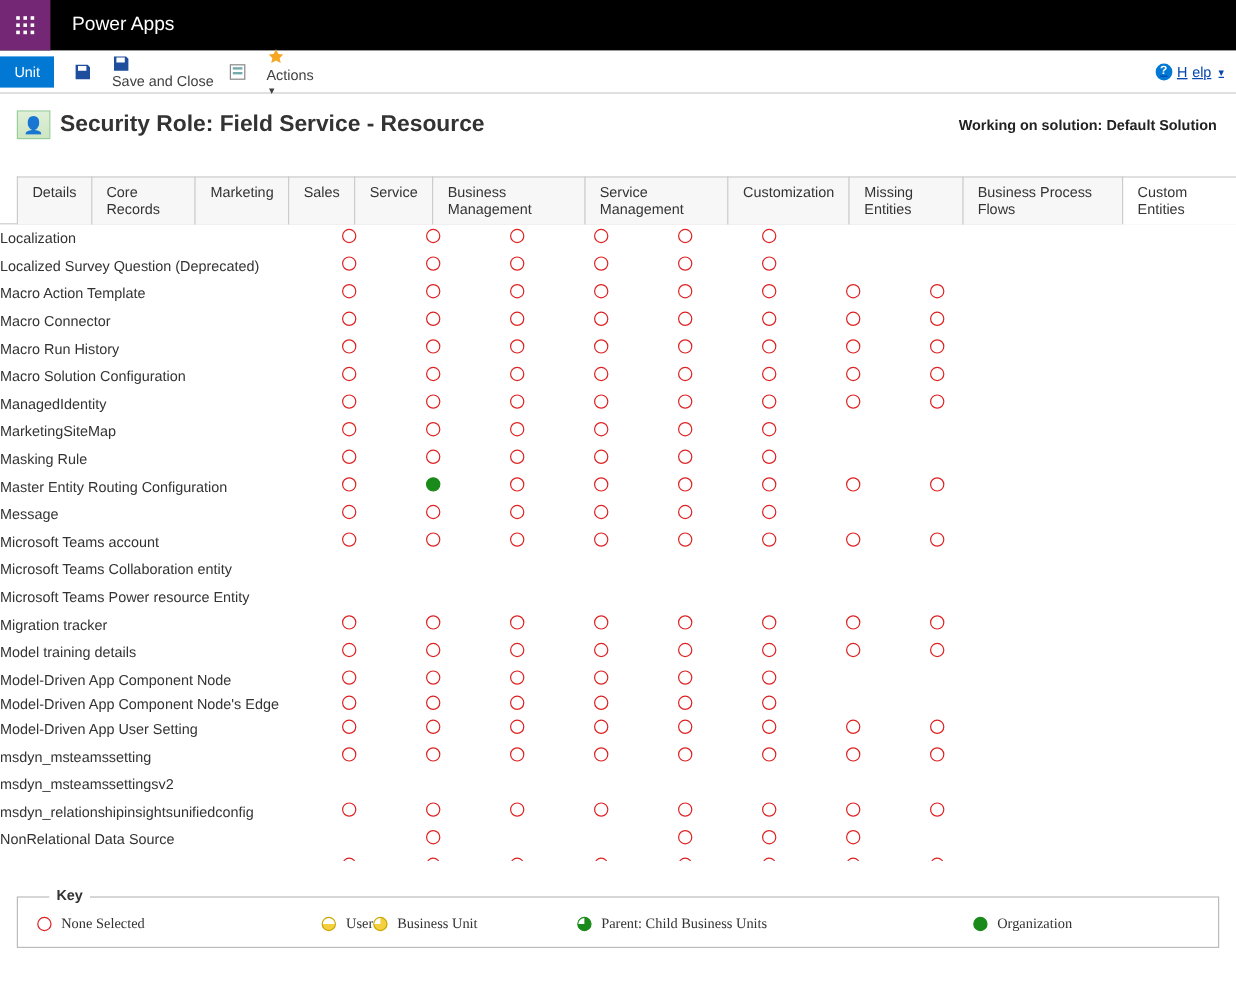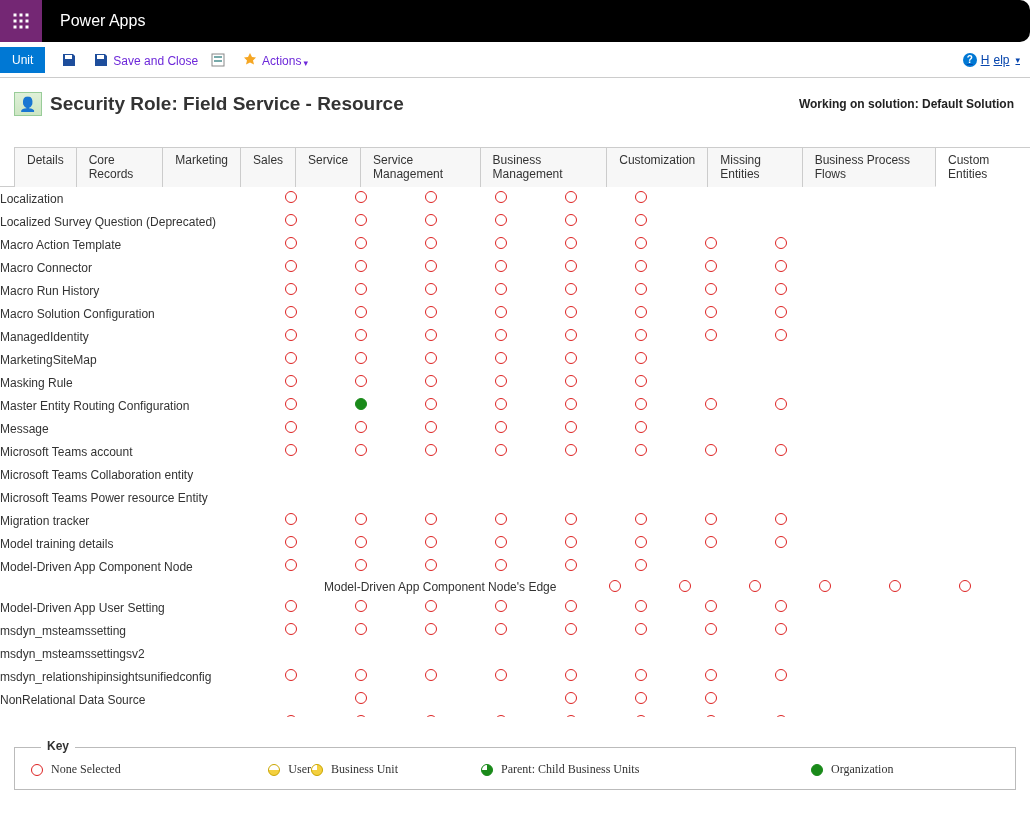--- a/index.html
+++ b/index.html
@@ -1,23 +1,23 @@
 <!DOCTYPE html>
 <html><head>
 <meta charset="utf-8">
 <style>
   * { box-sizing: border-box; margin: 0; padding: 0; }
   body { font-family: "Segoe UI", Tahoma, sans-serif; font-size: 12px; color: #333; background: #fff; width: 1030px; }
-  .topbar { background: #000; height: 42px; display: flex; align-items: center; border-radius: 10px; }
+  .topbar { background: #000; height: 42px; display: flex; align-items: center; }
   .waffle { width: 42px; height: 42px; background: #742774; display: flex; align-items: center; justify-content: center; }
   .waffle svg { width: 18px; height: 18px; fill: #fff; }
   .app-title { color: #fff; font-size: 16px; margin-left: 18px; font-weight: 400; }
   .toolbar { height: 36px; border-bottom: 1px solid #ccc; display: flex; align-items: center; padding: 0; }
   .file-btn { background: #0078d4; color: #fff; padding: 6px 12px; font-size: 12px; margin-right: 10px; cursor: pointer; height: 26px; display:flex; align-items:center;}
-  .tb-item { display: inline-flex; align-items: flex-end; margin: 0 6px; cursor: pointer; font-size: 12px; color: #6d28d9; }
+  .tb-item { display: inline-flex; align-items: flex-start; margin: 0 6px; cursor: pointer; font-size: 12px; color: #404040; flex-direction: column; }
   .tb-icon { width: 16px; height: 16px; margin-right: 4px; display: inline-block; }
   .caret { margin-left: 2px; font-size: 9px; }
   .spacer { flex: 1; }
   .help-link { color: #0645ad; text-decoration: underline; cursor: pointer; margin-right: 10px; display:flex; align-items:center; gap:4px;}
   .header-row { display: flex; align-items: center; padding: 14px 16px 6px 14px; }
   .role-icon { width: 28px; height: 24px; background: linear-gradient(#dff0d8,#cde6c3); border: 1px solid #9c9; margin-right: 8px; display:flex; align-items:center; justify-content:center; font-size:14px;}
   .page-title { font-size: 19px; font-weight: 700; }
   .solution-text { margin-left: auto; font-size: 12px; font-weight:700; color:#222;}
   .tabs { margin-top: 24px; border-bottom: 1px solid #ccc; display: flex; padding-left: 14px; }
   .tab { padding: 5px 12px; border: 1px solid #ccc; border-bottom: none; margin-right: -1px; background: #f7f7f7; font-size: 12px; cursor: pointer; position: relative; top: 1px; color:#333;}
@@ -112,22 +112,22 @@
   <div class="page-title">Security Role: Field Service - Resource</div>
   <div class="solution-text">Working on solution: Default Solution</div>
 </div>
 
 <div class="tabs" id="tabs">
     <div class="tab">Details</div>
     <div class="tab">Core Records</div>
     <div class="tab">Marketing</div>
     <div class="tab">Sales</div>
     <div class="tab">Service</div>
+    <div class="tab">Business Management</div>
     <div class="tab">Service Management</div>
-    <div class="tab">Business Management</div>
     <div class="tab">Customization</div>
     <div class="tab">Missing Entities</div>
     <div class="tab">Business Process Flows</div>
     <div class="tab active">Custom Entities</div>
   </div>
 
 <div class="grid-wrap">
   <div class="grid" id="grid">
       <div class="grid-row">
         <div class="entity-name">Localization</div>
@@ -281,21 +281,21 @@
       </div>
       <div class="grid-row">
         <div class="entity-name">Model-Driven App Component Node</div>
         <div class="priv-cell"><span class="circ none"></span></div>
         <div class="priv-cell"><span class="circ none"></span></div>
         <div class="priv-cell"><span class="circ none"></span></div>
         <div class="priv-cell"><span class="circ none"></span></div>
         <div class="priv-cell"><span class="circ none"></span></div>
         <div class="priv-cell"><span class="circ none"></span></div>
       </div>
-      <div class="grid-row" style="height: auto; justify-content: flex-end;">
+      <div class="grid-row" style="height: auto;">
         <div class="entity-name wrap">Model-Driven App Component Node's Edge</div>
         <div class="priv-cell"><span class="circ none"></span></div>
         <div class="priv-cell"><span class="circ none"></span></div>
         <div class="priv-cell"><span class="circ none"></span></div>
         <div class="priv-cell"><span class="circ none"></span></div>
         <div class="priv-cell"><span class="circ none"></span></div>
         <div class="priv-cell"><span class="circ none"></span></div>
       </div>
       <div class="grid-row">
         <div class="entity-name">Model-Driven App User Setting</div>

